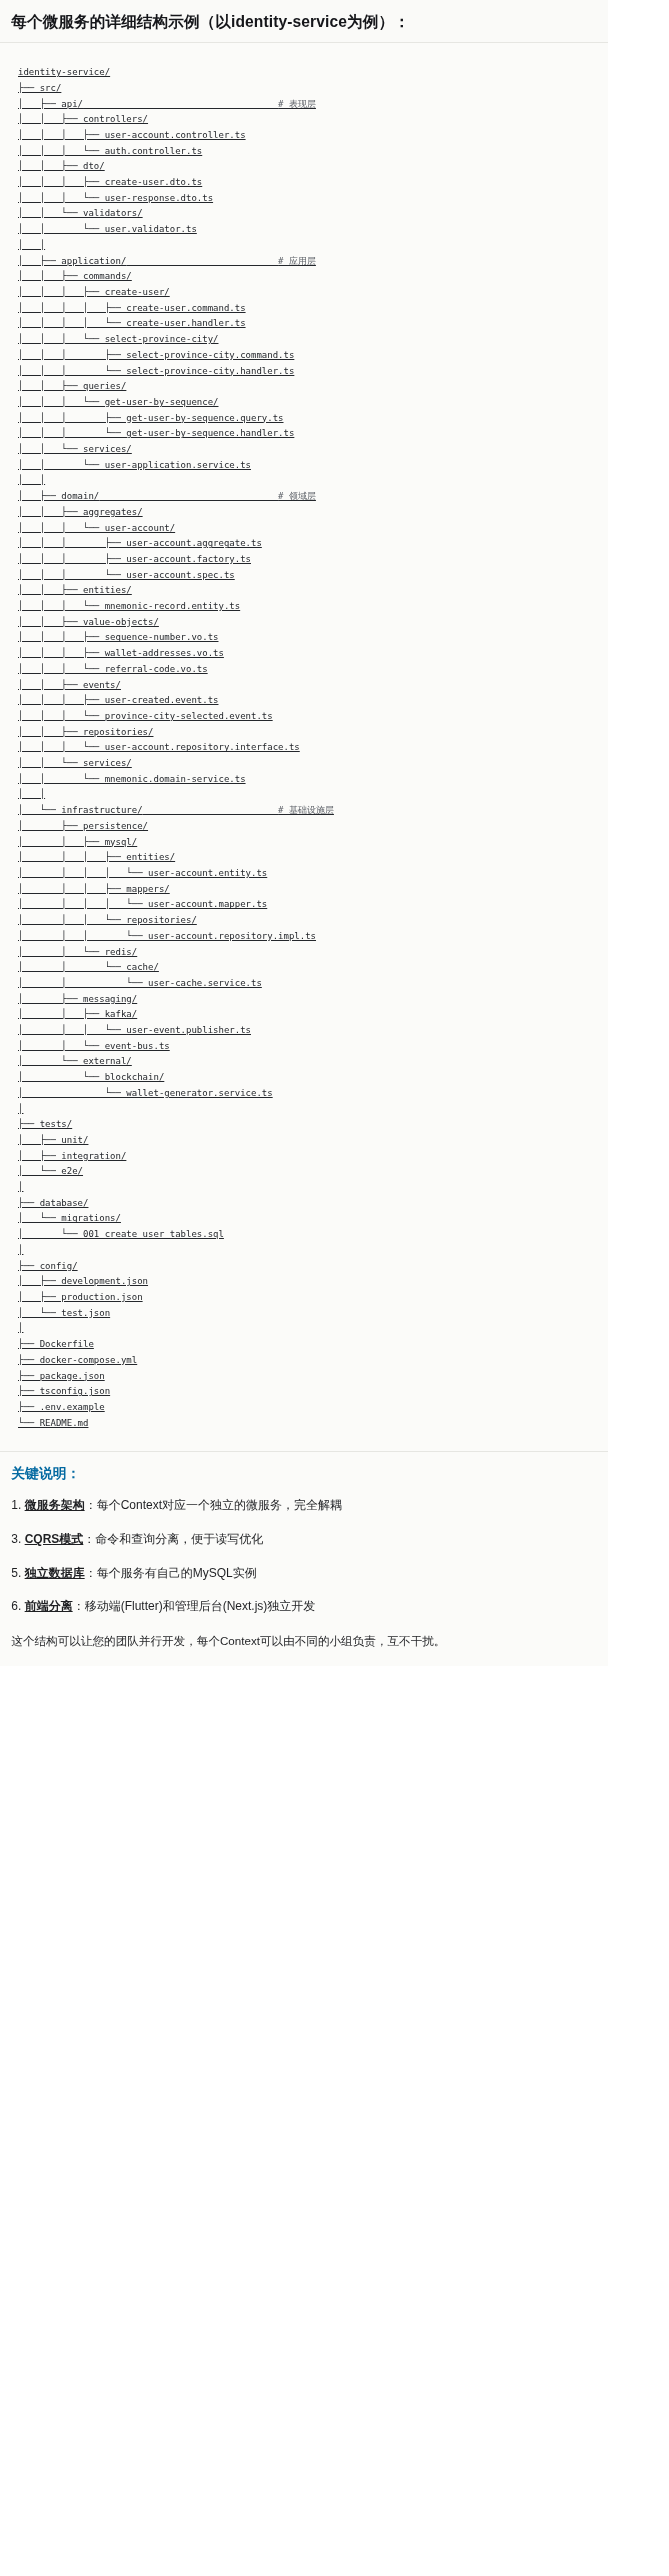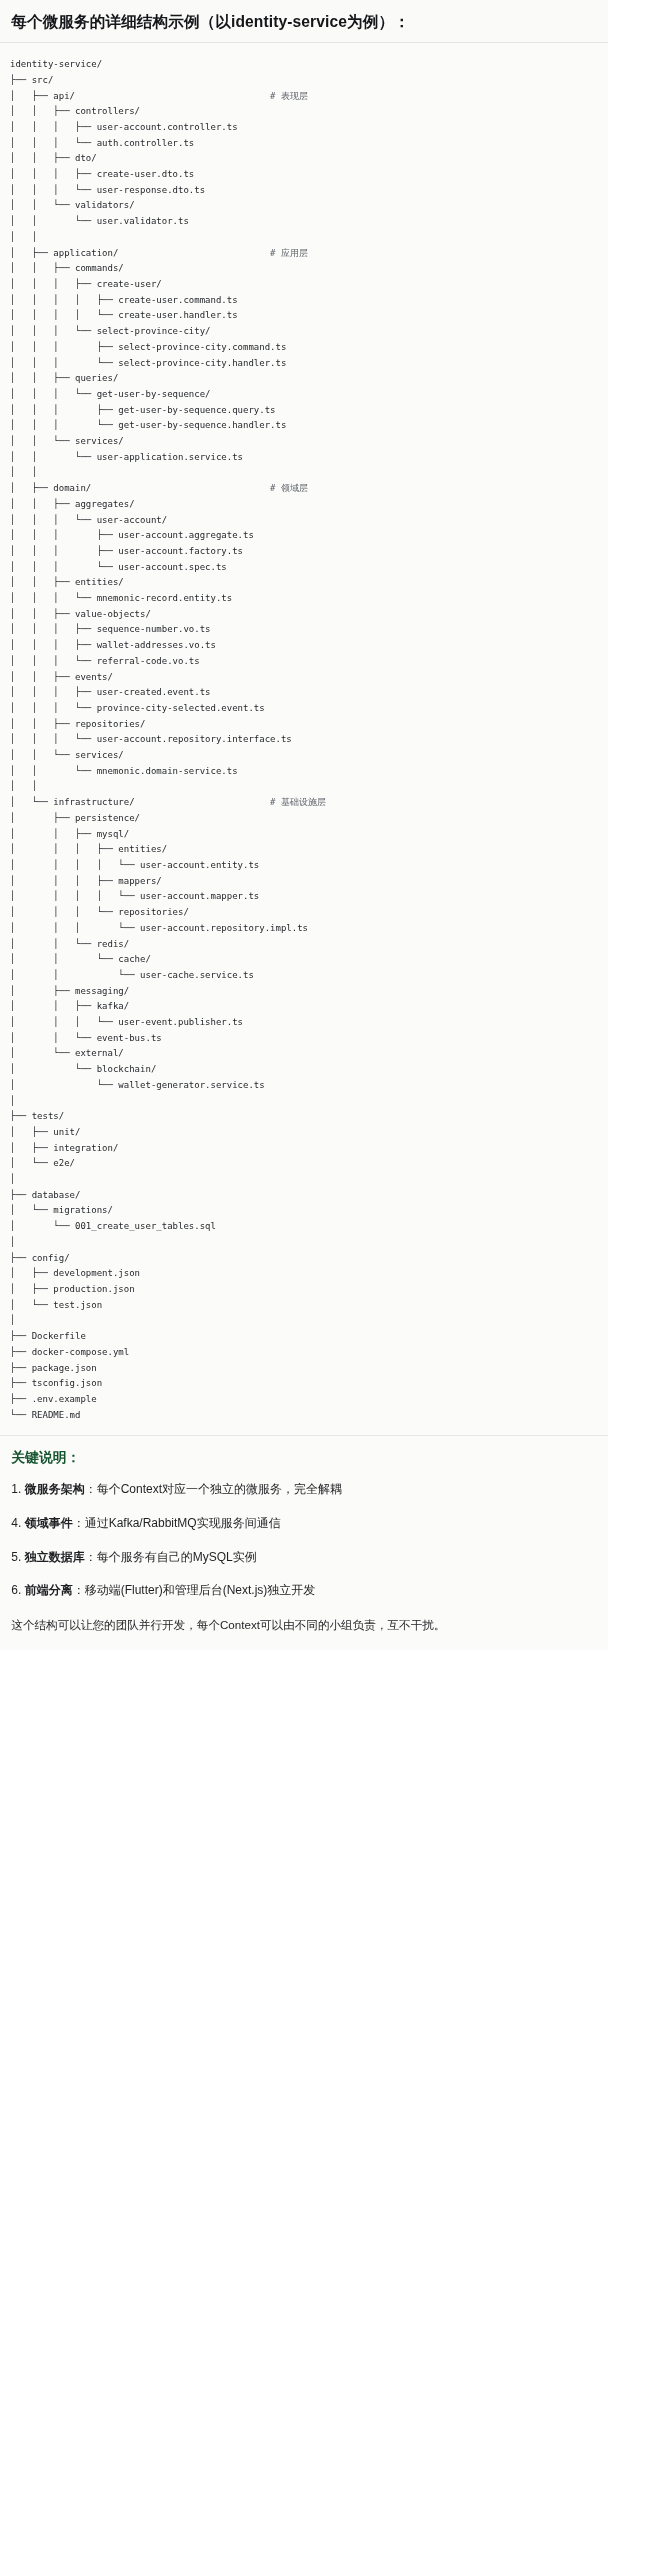--- a/index.html
+++ b/index.html
@@ -38,58 +38,60 @@
   }
 
   
   .code-band {
     background: #fbfbf9;
     padding: 13.8px 10px 11.3px 10px;
     border-bottom: 0.6px solid #e6e6e2;
     box-sizing: border-box;
   }
   pre.tree {
-    margin: 0;
+    margin: 8px;
     font-family: "DejaVu Sans Mono", "Liberation Mono", monospace;
     font-size: 9px;
     line-height: 15.7px;
     color: #24272c;
     white-space: pre;
     tab-size: 4;
     overflow: visible;
+    text-decoration: underline;
   }
   pre.tree .cmt {
     color: #5d6168;
   }
 
   
   .notes-band {
     background: #fbfbf9;
     padding: 13.8px 11.3px 16.3px 11.3px;
     box-sizing: border-box;
   }
   .notes-title {
     font-size: 13.8px;
     font-weight: bold;
-    color: #14532d;
+    color: #0369a1;
     margin: 0 0 13.8px 0;
     line-height: 1.3;
   }
   .note-item {
     font-size: 12px;
     line-height: 1.45;
     color: #1f2023;
     margin: 0 0 16.3px 0;
     display: block;
   }
   .note-item .num {
     font-weight: normal;
   }
   .note-item .term {
     font-weight: bold;
+    text-decoration: underline;
   }
   .note-item .sep {
     font-weight: normal;
   }
   .note-item .desc {
     font-weight: normal;
     text-align: center;
   }
   .closing {
     font-size: 11.6px;
@@ -195,21 +197,21 @@
 <span><span>├── tsconfig.json</span></span>
 <span><span>├── .env.example</span></span>
 <span><span>└── README.md</span></span></pre>
   </div>
 
   <div class="notes-band">
     <h3 class="notes-title">关键说明：</h3>
 
     <div id="notes-list">
         <p class="note-item"><span class="num">1. </span><span class="term">微服务架构</span><span class="sep">：</span><span class="desc">每个Context对应一个独立的微服务，完全解耦</span></p>
-        <p class="note-item"><span class="num">4. </span><span class="term">领域事件</span><span class="sep">：</span><span class="desc">通过Kafka/RabbitMQ实现服务间通信</span></p>
+        <p class="note-item"><span class="num">3. </span><span class="term">CQRS模式</span><span class="sep">：</span><span class="desc">命令和查询分离，便于读写优化</span></p>
         <p class="note-item"><span class="num">5. </span><span class="term">独立数据库</span><span class="sep">：</span><span class="desc">每个服务有自己的MySQL实例</span></p>
         <p class="note-item"><span class="num">6. </span><span class="term">前端分离</span><span class="sep">：</span><span class="desc">移动端(Flutter)和管理后台(Next.js)独立开发</span></p>
       </div>
 
     <p class="closing">这个结构可以让您的团队并行开发，每个Context可以由不同的小组负责，互不干扰。</p>
   </div>
 
 </div>
 
 

